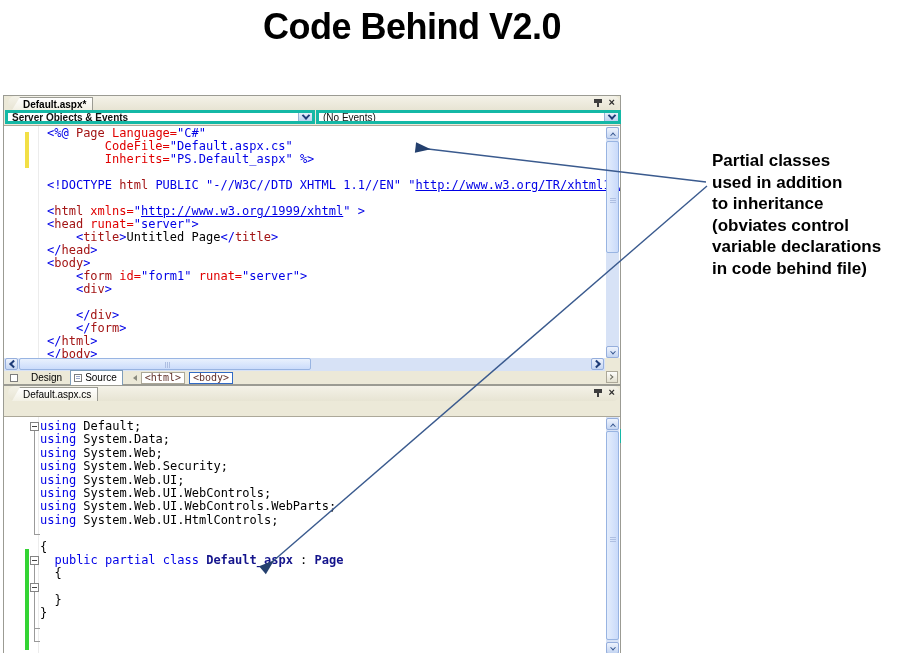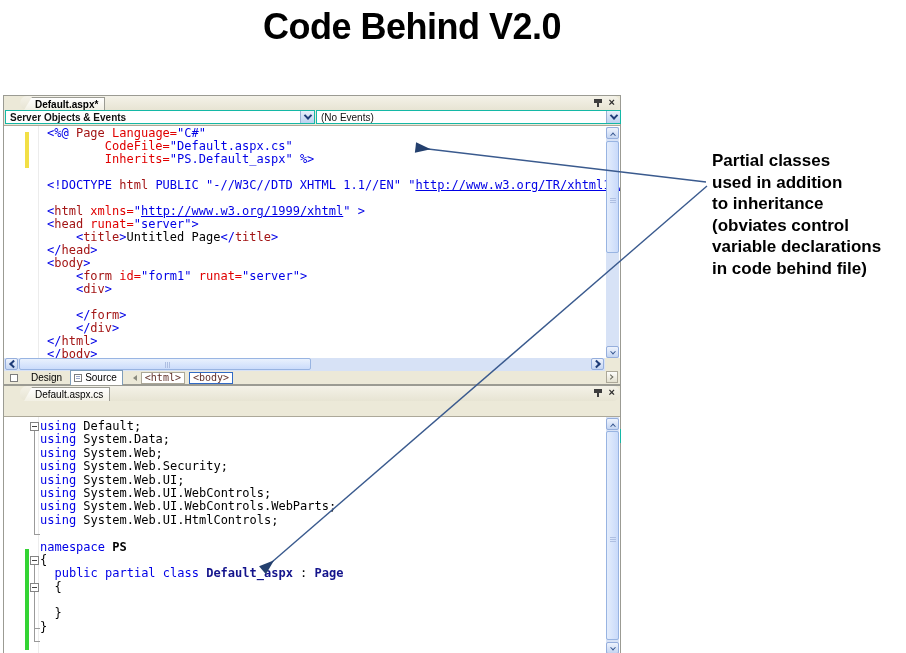--- a/index.html
+++ b/index.html
@@ -7,38 +7,38 @@
   .stage{position:relative;width:906px;height:653px;background:#fff;}
 
   .page-title{position:absolute;left:0;top:6px;width:824px;text-align:center;
     font-size:36px;font-weight:bold;color:#000;letter-spacing:-.5px;}
 
   
   .pane{position:absolute;left:3px;width:618px;border:1px solid #9b9b93;background:#ece9d8;box-sizing:border-box;}
   .pane-top{top:95px;height:290px;}
   .pane-bottom{top:385px;height:268px;border-bottom:none;}
 
-  .tabstrip{position:absolute;left:16px;right:0;background:linear-gradient(#f4f2e8,#e7e4d3);border-radius:7px;}
+  .tabstrip{position:absolute;left:4px;right:0;background:linear-gradient(#f4f2e8,#e7e4d3);border-radius:7px;}
   .pane-top .tabstrip{top:0;height:14px;}
   .pane-bottom .tabstrip{top:0;height:15px;}
   .tab{position:absolute;left:4px;top:1px;bottom:0;background:linear-gradient(#ffffff,#f2f0e4);
     padding:1px 7px 0 11px;font-size:10px;color:#000;
     clip-path:polygon(8px 0,100% 0,100% 100%,0 100%);
     border-top:1px solid #9b9b93;box-shadow:inset -1px 0 0 #9b9b93;}
   .tab.bold{font-weight:bold;}
   .strip-icons{position:absolute;right:5px;top:2px;display:flex;gap:7px;align-items:center;}
   .pin-icon{width:8px;height:9px;position:relative;}
   .pin-icon::before{content:"";position:absolute;left:0;top:1px;width:8px;height:4px;background:#3d3d3d;}
   .pin-icon::after{content:"";position:absolute;left:3px;top:5px;width:2px;height:4px;background:#3d3d3d;}
   .close-icon{font-size:11px;font-weight:bold;color:#2c2c2c;line-height:9px;}
 
   .combo-row{position:absolute;left:0;right:0;height:15px;}
   .pane-top .combo-row{top:14px;}
   .pane-bottom .combo-row{top:15px;margin-top:28px;}
-  .combo{position:absolute;top:0;height:14px;background:#fff;border:1px solid #14b8a6;box-sizing:border-box;
+  .combo{position:absolute;top:0;height:14px;background:#fff;border:3px solid #14b8a6;box-sizing:border-box;
     display:flex;align-items:center;font-size:10px;color:#111;overflow:hidden;}
   .combo .ctext{padding-left:4px;flex:1;white-space:nowrap;}
   .combo.bold .ctext{font-weight:bold;}
   .combo-l{left:1px;width:310px;}
   .combo-r{left:312px;width:305px;}
   .chev-btn{width:13px;align-self:stretch;background:linear-gradient(#e8effb,#bcd2f0);
     border-left:1px solid #98b1d4;display:flex;align-items:center;justify-content:center;flex:none;}
   .chev{width:4px;height:4px;border-right:2px solid #1e3c78;border-bottom:2px solid #1e3c78;
     transform:rotate(45deg) translate(-1px,-1px);}
   .chev.up{transform:rotate(-135deg) translate(-1px,-1px);}
@@ -156,22 +156,22 @@
           <div class="cl"><span class="tok-b">&lt;!DOCTYPE </span><span class="tok-m">html </span><span class="tok-b">PUBLIC </span><span class="tok-b">"-//W3C//DTD XHTML 1.1//EN" "</span><span class="tok-u">http://www.w3.org/TR/xhtml11/DTD/xhtml11.dtd</span></div>
           <div class="cl">&nbsp;</div>
           <div class="cl"><span class="tok-b">&lt;</span><span class="tok-m">html </span><span class="tok-r">xmlns=</span><span class="tok-b">"</span><span class="tok-u">http://www.w3.org/1999/xhtml</span><span class="tok-b">"</span><span class="tok-k"> </span><span class="tok-b">&gt;</span></div>
           <div class="cl"><span class="tok-b">&lt;</span><span class="tok-m">head </span><span class="tok-r">runat=</span><span class="tok-b">"server"</span><span class="tok-b">&gt;</span></div>
           <div class="cl"><span class="tok-k">    </span><span class="tok-b">&lt;</span><span class="tok-m">title</span><span class="tok-b">&gt;</span><span class="tok-k">Untitled Page</span><span class="tok-b">&lt;/</span><span class="tok-m">title</span><span class="tok-b">&gt;</span></div>
           <div class="cl"><span class="tok-b">&lt;/</span><span class="tok-m">head</span><span class="tok-b">&gt;</span></div>
           <div class="cl"><span class="tok-b">&lt;</span><span class="tok-m">body</span><span class="tok-b">&gt;</span></div>
           <div class="cl"><span class="tok-k">    </span><span class="tok-b">&lt;</span><span class="tok-m">form </span><span class="tok-r">id=</span><span class="tok-b">"form1" </span><span class="tok-r">runat=</span><span class="tok-b">"server"</span><span class="tok-b">&gt;</span></div>
           <div class="cl"><span class="tok-k">    </span><span class="tok-b">&lt;</span><span class="tok-m">div</span><span class="tok-b">&gt;</span></div>
           <div class="cl">&nbsp;</div>
+          <div class="cl"><span class="tok-k">    </span><span class="tok-b">&lt;/</span><span class="tok-m">div</span><span class="tok-b">&gt;</span></div>
           <div class="cl"><span class="tok-k">    </span><span class="tok-b">&lt;/</span><span class="tok-m">form</span><span class="tok-b">&gt;</span></div>
-          <div class="cl"><span class="tok-k">    </span><span class="tok-b">&lt;/</span><span class="tok-m">div</span><span class="tok-b">&gt;</span></div>
           <div class="cl"><span class="tok-b">&lt;/</span><span class="tok-m">html</span><span class="tok-b">&gt;</span></div>
           <div class="cl"><span class="tok-b">&lt;/</span><span class="tok-m">body</span><span class="tok-b">&gt;</span></div>
         </div>
       <div class="vscroll">
         <div class="sbtn" style="top:0;">
             <span class="chev up"></span>
           </div>
         <div class="sthumb" style="top:14px;height:112px;">
             <span class="grip" style="top:56px;"></span>
           </div>
@@ -250,21 +250,20 @@
       <div class="code">
           <div class="cl"><span class="tok-b">using </span><span class="tok-k">Default;</span></div>
           <div class="cl"><span class="tok-b">using </span><span class="tok-k">System.Data;</span></div>
           <div class="cl"><span class="tok-b">using </span><span class="tok-k">System.Web;</span></div>
           <div class="cl"><span class="tok-b">using </span><span class="tok-k">System.Web.Security;</span></div>
           <div class="cl"><span class="tok-b">using </span><span class="tok-k">System.Web.UI;</span></div>
           <div class="cl"><span class="tok-b">using </span><span class="tok-k">System.Web.UI.WebControls;</span></div>
           <div class="cl"><span class="tok-b">using </span><span class="tok-k">System.Web.UI.WebControls.WebParts;</span></div>
           <div class="cl"><span class="tok-b">using </span><span class="tok-k">System.Web.UI.HtmlControls;</span></div>
           <div class="cl">&nbsp;</div>
-          <div class="cl"><span class="tok-b">namespace </span><span class="tok-bk">PS</span></div>
           <div class="cl"><span class="tok-k">{</span></div>
           <div class="cl"><span class="tok-k">  </span><span class="tok-b">public partial class </span><span class="tok-n">Default_aspx</span><span class="tok-k"> : </span><span class="tok-n">Page</span></div>
           <div class="cl"><span class="tok-k">  {</span></div>
           <div class="cl">&nbsp;</div>
           <div class="cl"><span class="tok-k">  }</span></div>
           <div class="cl"><span class="tok-k">}</span></div>
         </div>
       <div class="vscroll">
         <div class="sbtn" style="top:1px;">
             <span class="chev up"></span>

